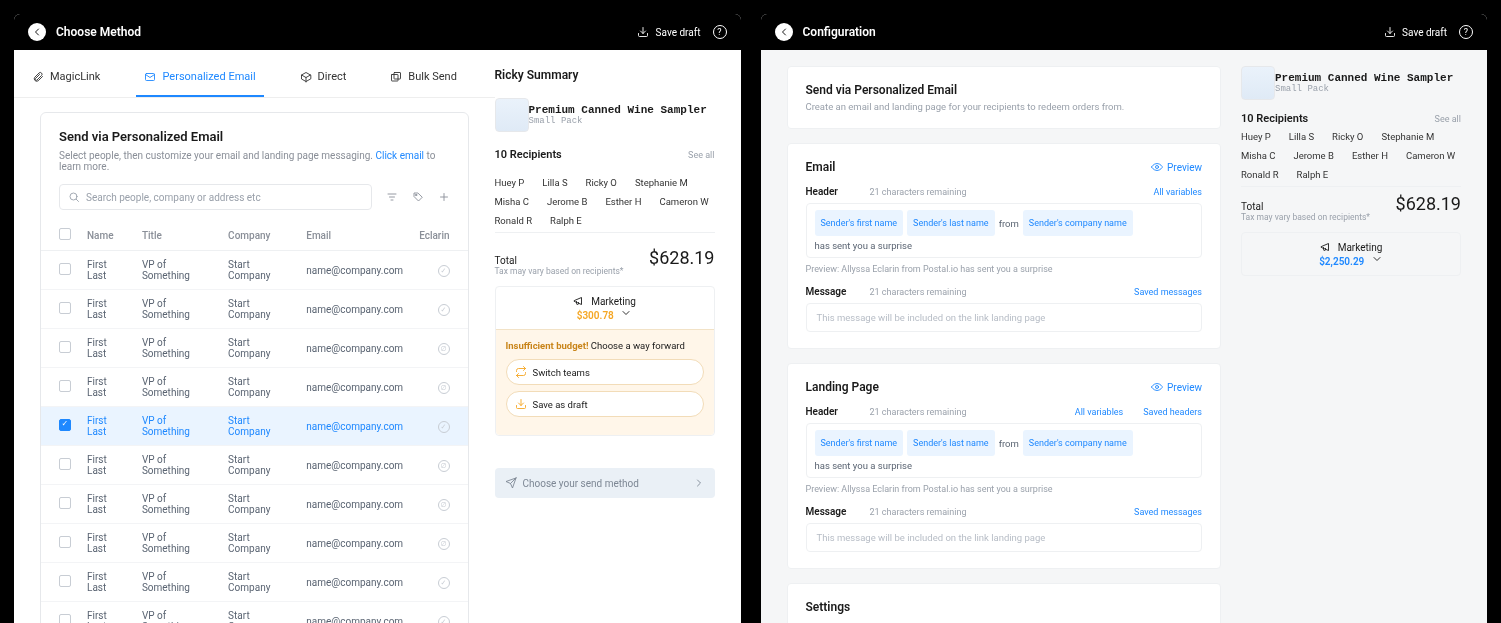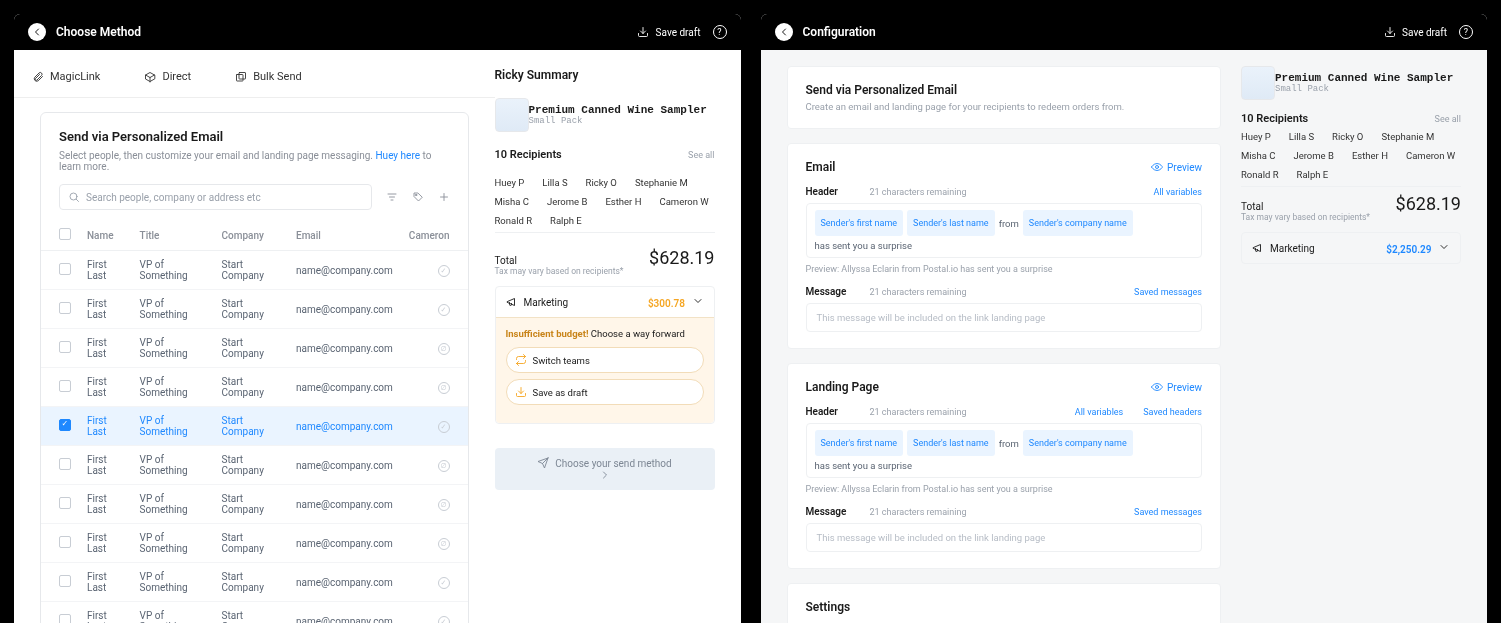--- a/index.html
+++ b/index.html
@@ -51,29 +51,29 @@
   .product-sub { color: #9aa1ab; font-size: 9px; }
   .recipients-header { display: flex; justify-content: space-between; align-items: baseline; margin-top: 6px; }
   .recipients-header a { color: #9aa1ab; font-size: 9px; text-decoration: none; }
   .recipients { display: flex; flex-wrap: wrap; gap: 8px 18px; font-size: 9.5px; color: #333; padding: 6px 0; border-bottom: 1px solid #eef0f2; }
   .total-row { display: flex; justify-content: space-between; align-items: baseline; }
   .total-row .t-label { font-size: 10px; }
   .total-row .tax { color: #9aa1ab; font-size: 8.5px; }
   .total-row .amount { font-size: 18px; font-weight: 400; }
 
   .account-box { border: 1px solid #eef0f2; border-radius: 4px; }
-  .acct-head { display: flex; justify-content: space-between; align-items: center; padding: 8px 10px; font-size: 10px; }
+  .acct-head { display: flex; justify-content: space-between; align-items: center; padding: 8px 10px; font-size: 10px; flex-direction: column; }
   .acct-head .amt { color: #F5A623; font-weight: 600; }
   .acct-name { display: flex; align-items: center; gap: 6px; }
   .insuff { background: #FFF6E9; border-top: 1px solid #f2e2c6; padding: 10px 10px 12px 10px; border-bottom-left-radius: 4px; border-bottom-right-radius: 4px; }
   .insuff .msg { font-size: 9.5px; margin-bottom: 8px; }
   .insuff .msg b { color: #C9851A; }
   .insuff .opt { border: 1px solid #f2dcb8; background: #fff; border-radius: 13px; padding: 6px 8px; display: flex; align-items: center; gap: 6px; font-size: 9.5px; margin-bottom: 6px; }
 
-  .send-method-btn { background: #eaf0f6; border-radius: 4px; display: flex; align-items: center; justify-content: space-between; padding: 9px 10px; color: #7d8794; font-size: 10px; margin-top: 14px; flex-direction: column; }
+  .send-method-btn { background: #eaf0f6; border-radius: 4px; display: flex; align-items: center; justify-content: space-between; padding: 9px 10px; color: #7d8794; font-size: 10px; margin-top: 22px; }
   .review-btn { background: #1E88FF; color: #fff; border-radius: 4px; display: flex; align-items: center; justify-content: space-between; padding: 8px 10px; font-size: 10.5px; margin-top: 8px; }
   .mk-amount { color: #1E88FF; font-weight: 600; }
 
   
   .cfg-body { background: #f5f6f7; flex: 1; display: flex; gap: 20px; padding: 16px 26px 26px 26px; overflow: hidden; }
   .cfg-left { flex: 1.35; display: flex; flex-direction: column; gap: 14px; min-width: 0; }
   .block { background: #fff; border: 1px solid #eef0f2; border-radius: 4px; padding: 16px 18px; }
   .block h3 { font-size: 12px; font-weight: 600; }
   .block .desc { color: #9aa1ab; font-size: 9.5px; margin-top: 4px; }
   .sec-head { display: flex; justify-content: space-between; align-items: center; margin-bottom: 10px; }
@@ -119,20 +119,27 @@
 
   <div class="body">
     <div class="left-col">
       <div class="tabs">
         <div class="tab">
           <svg class="i" viewBox="0 0 24 24">
               <path d="M21 11l-8.5 8.5a5 5 0 0 1-7-7L14 4a3.5 3.5 0 0 1 5 5l-9 9a2 2 0 0 1-3-3l8-8"></path>
             </svg>
           <span>MagicLink</span>
         </div>
+        <div class="tab active">
+          <svg class="i" viewBox="0 0 24 24">
+              <rect x="3" y="5" width="18" height="14" rx="2"></rect>
+              <polyline points="3 7 12 13 21 7"></polyline>
+            </svg>
+          <span>Personalized Email</span>
+        </div>
         <div class="tab">
           <svg class="i" viewBox="0 0 24 24">
               <path d="M21 8l-9-5-9 5v8l9 5 9-5z"></path>
               <path d="M3 8l9 5 9-5"></path>
               <line x1="12" y1="22" x2="12" y2="13"></line>
             </svg>
           <span>Direct</span>
         </div>
         <div class="tab">
           <svg class="i" viewBox="0 0 24 24">
@@ -140,21 +147,21 @@
               <rect x="8" y="3" width="13" height="13" rx="1"></rect>
             </svg>
           <span>Bulk Send</span>
         </div>
       </div>
 
       <div class="card" style="margin-top:14px;flex:1;overflow:hidden;display:flex;flex-direction:column">
         <div class="card-header">
           <h2>Send via Personalized Email</h2>
           <div class="subtext">
-            <span>Select people, then customize your email and landing page messaging. </span><a href="#">Huey here</a><span> to learn more.</span>
+            <span>Select people, then customize your email and landing page messaging. </span><a href="#">Click email</a><span> to learn more.</span>
           </div>
         </div>
         <div class="search-row">
           <div class="search-box">
             <svg class="i" viewBox="0 0 24 24">
                 <circle cx="11" cy="11" r="7"></circle>
                 <line x1="21" y1="21" x2="16.5" y2="16.5"></line>
               </svg>
             <span>Search people, company or address etc</span>
           </div>
@@ -181,21 +188,21 @@
 
         <div style="overflow:auto">
           <table class="people">
             <thead>
               <tr>
                 <th><span class="cbx"></span></th>
                 <th>Name</th>
                 <th>Title</th>
                 <th>Company</th>
                 <th>Email</th>
-                <th>Cameron</th>
+                <th>Eclarin</th>
               </tr>
             </thead>
             <tbody id="people-body">
                 <tr>
                   <td><span class="cbx"></span></td>
                   <td>First Last</td>
                   <td>VP of Something</td>
                   <td>Start Company</td>
                   <td>name@company.com</td>
                   <td><span class="verify-dot">✓</span></td>

